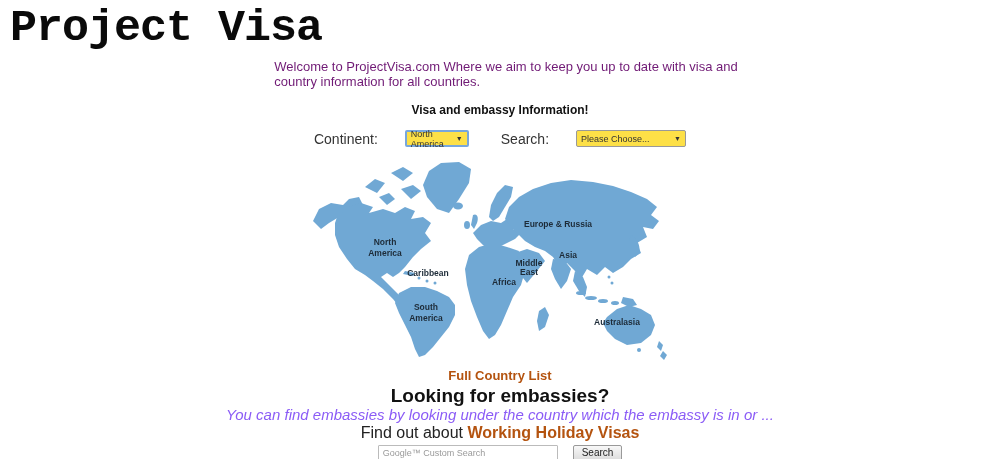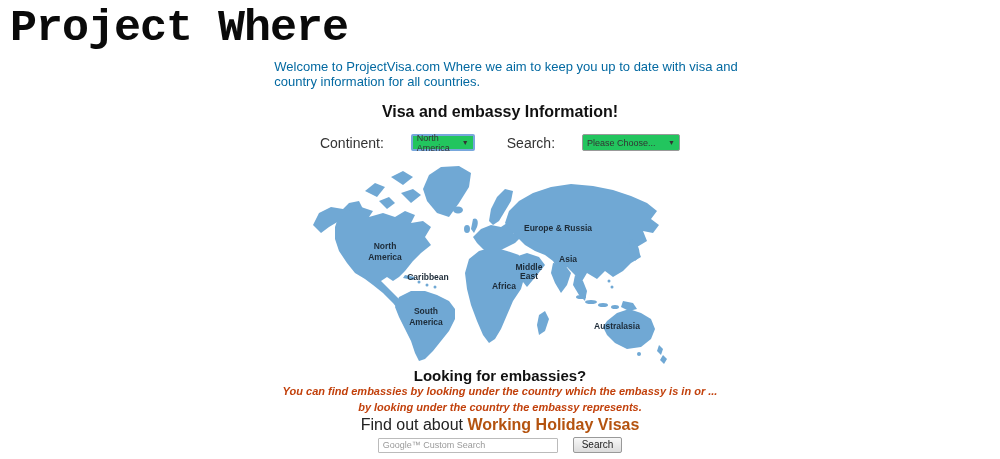--- a/index.html
+++ b/index.html
@@ -17,59 +17,59 @@
     font-size: 45px;
     line-height: 1;
     letter-spacing: -1px;
     color: #0a0a0a;
     display: inline-block;
   }
   .center { text-align: center; }
   .welcome-wrap { text-align: center; margin-top: 8px; }
   .welcome {
     display: inline-block; text-align: left;
-    font-size: 13px; line-height: 15px; color: #0369a1; margin-left: 12px;
+    font-size: 13px; line-height: 15px; color: #701a75; margin-left: 12px;
   }
   .section-heading {
     margin-top: 14px;
-    font-weight: bold; font-size: 16px; color: #111;
+    font-weight: bold; font-size: 12px; color: #111;
   }
   
   .form-row {
     margin-top: 13px;
     display: flex; justify-content: center; align-items: center;
     font-size: 14px; color: #333; gap: 22px;
   }
   .form-row .lbl { margin-right: 5px; }
   .select {
     display: inline-flex; align-items: center; justify-content: space-between;
-    height: 17px; background: #22c55e;
+    height: 17px; background: #fde047;
     border: 1px solid #999; border-radius: 2px;
     font-size: 9px; color: #333; padding: 0 4px;
   }
   .select.focused { border: 2px solid #78a7dc; }
   .select-continent { width: 64px; margin-right: 10px; }
-  .select-country  { width: 98px; }
+  .select-country  { width: 110px; }
   .select .arrow { font-size: 7px; color: #333; margin-left: 4px; }
   
   .map-wrap { text-align: center; margin-top: 12px; line-height: 0; }
   svg.world { width: 383px; height: 202px; }
   .land { fill: #70A8D4; stroke: none; }
   .map-label {
     font-family: "Liberation Sans", sans-serif;
     font-size: 8.5px; font-weight: bold; fill: #1d2b38;
     text-anchor: middle;
   }
   
   .orange-link {
     color: #b4530f; font-weight: bold; text-decoration: none; cursor: pointer;
   }
   .full-list { margin-top: 7px; font-size: 13px; }
-  .embassies-heading { margin-top: 2px; font-weight: bold; font-size: 15px; color: #111; }
-  .italic-line { font-style: italic; font-size: 11px; line-height: 15.5px; color: #c2410c; font-weight: bold; }
+  .embassies-heading { margin-top: 2px; font-weight: bold; font-size: 19px; color: #111; }
+  .italic-line { font-style: italic; font-size: 15px; line-height: 15.5px; color: #8b5cf6; }
   .find-out { font-size: 16px; margin-top: 1px; }
   
   .search-row { margin-top: 3px; display: flex; justify-content: center; align-items: center; }
   .search-input {
     width: 180px; height: 15px;
     border: 1px solid #bbb; border-radius: 1px;
     font-size: 9px; padding: 0 4px; color: #333;
     font-family: "Liberation Sans", sans-serif;
   }
   .search-input::placeholder { color: #9a9a9a; opacity: 1; }
@@ -81,21 +81,21 @@
     background: linear-gradient(#f8f8f8, #dcdcdc);
     font-family: "Liberation Sans", sans-serif;
     cursor: pointer;
   }
 </style>
 </head>
 <body>
 
 <div>
 
-  <h1 class="logo">Project Where</h1>
+  <h1 class="logo">Project Visa</h1>
 
   <div class="welcome-wrap">
     <div class="welcome">
       <span>Welcome to ProjectVisa.com Where we aim to keep you up to date with visa and</span><br>
       <span>country information for all countries.</span>
     </div>
   </div>
 
   <div class="center section-heading">Visa and embassy Information!</div>
 
@@ -179,24 +179,26 @@
       <text class="map-label" x="117" y="162">America</text>
       <text class="map-label" x="249" y="68">Europe &amp; Russia</text>
       <text class="map-label" x="259" y="99">Asia</text>
       <text class="map-label" x="220" y="107">Middle</text>
       <text class="map-label" x="220" y="116">East</text>
       <text class="map-label" x="195" y="126">Africa</text>
       <text class="map-label" x="308" y="166">Australasia</text>
     </svg>
   </div>
 
+  <div class="center full-list">
+    <a class="orange-link">Full Country List</a>
+  </div>
 
   <div class="center embassies-heading">Looking for embassies?</div>
   <div class="center italic-line">You can find embassies by looking under the country which the embassy is in or ...</div>
-  <div class="center italic-line">by looking under the country the embassy represents.</div>
 
   <div class="center find-out">
     <span>Find out about </span><a class="orange-link">Working Holiday Visas</a>
   </div>
 
   <div class="search-row">
     <input class="search-input" type="text" placeholder="Google™ Custom Search" style="">
     <button class="search-btn">Search</button>
   </div>
 

